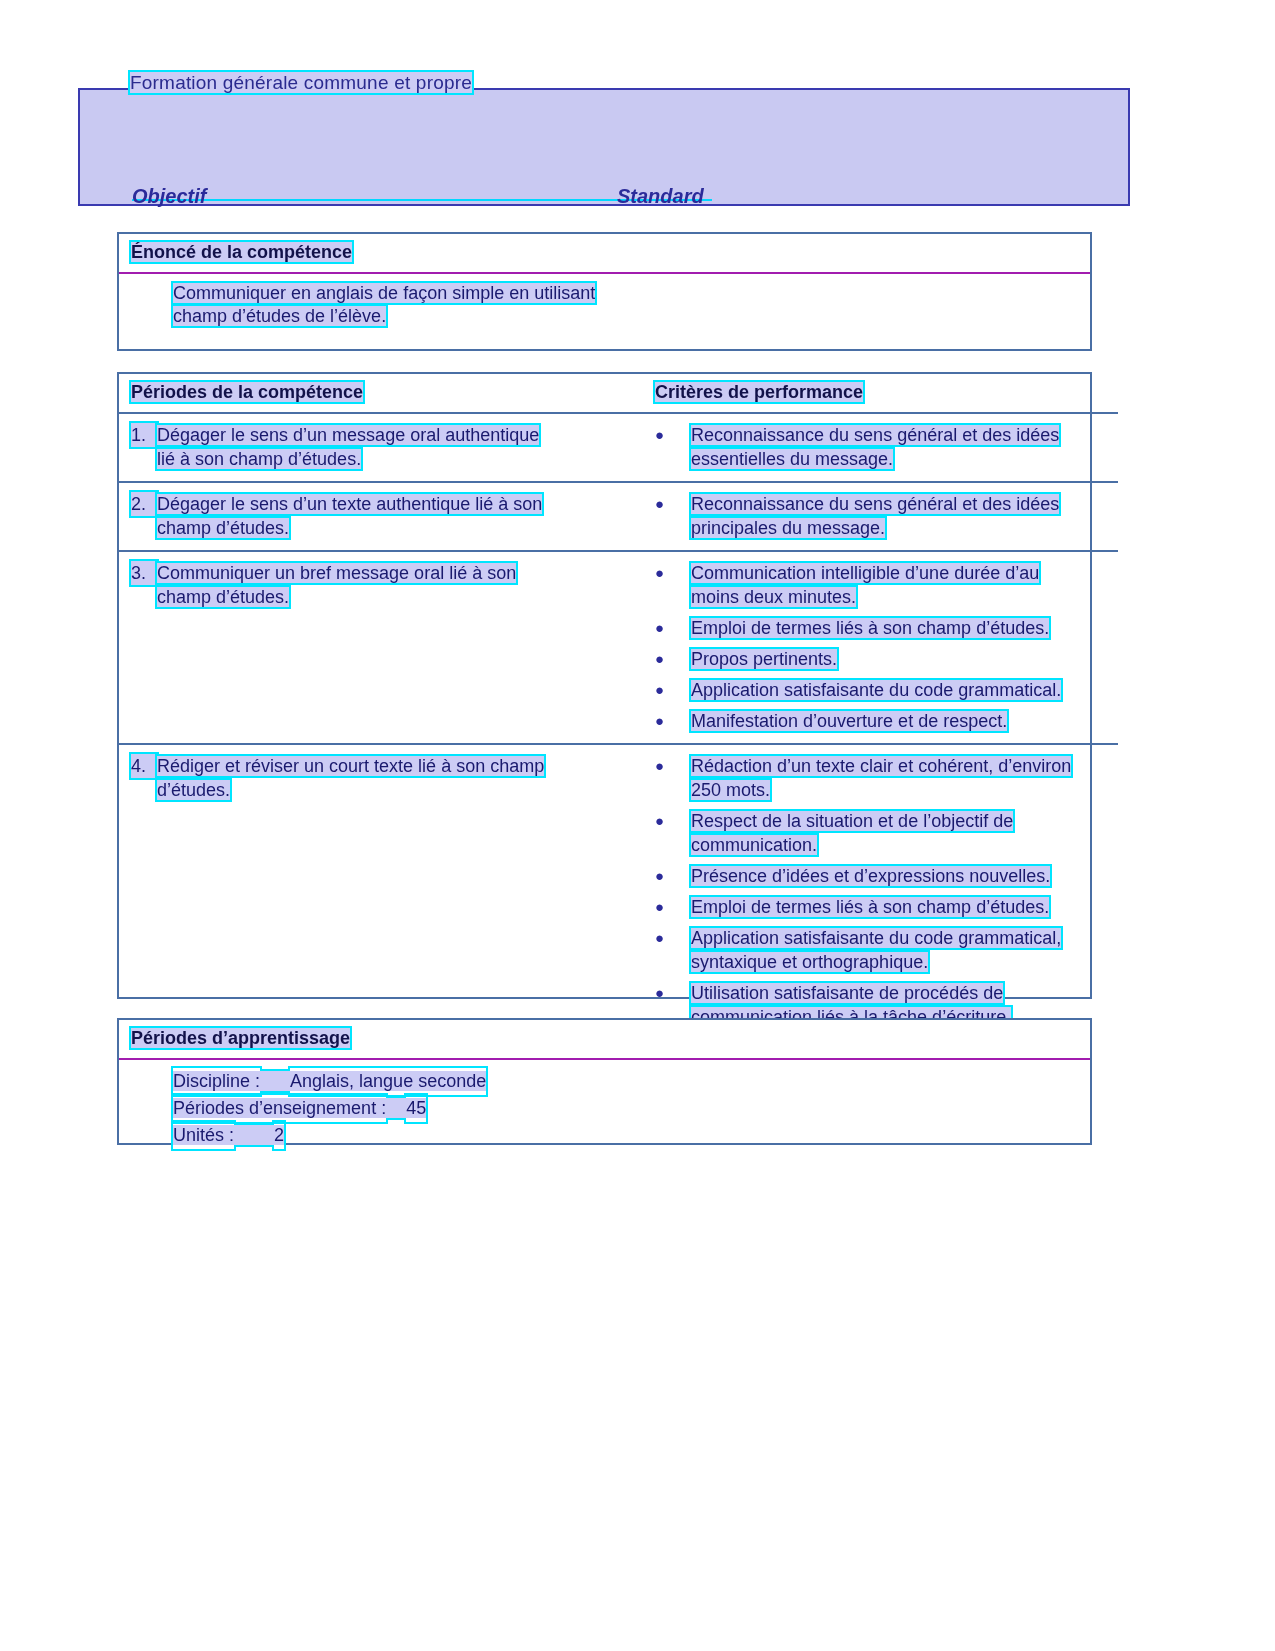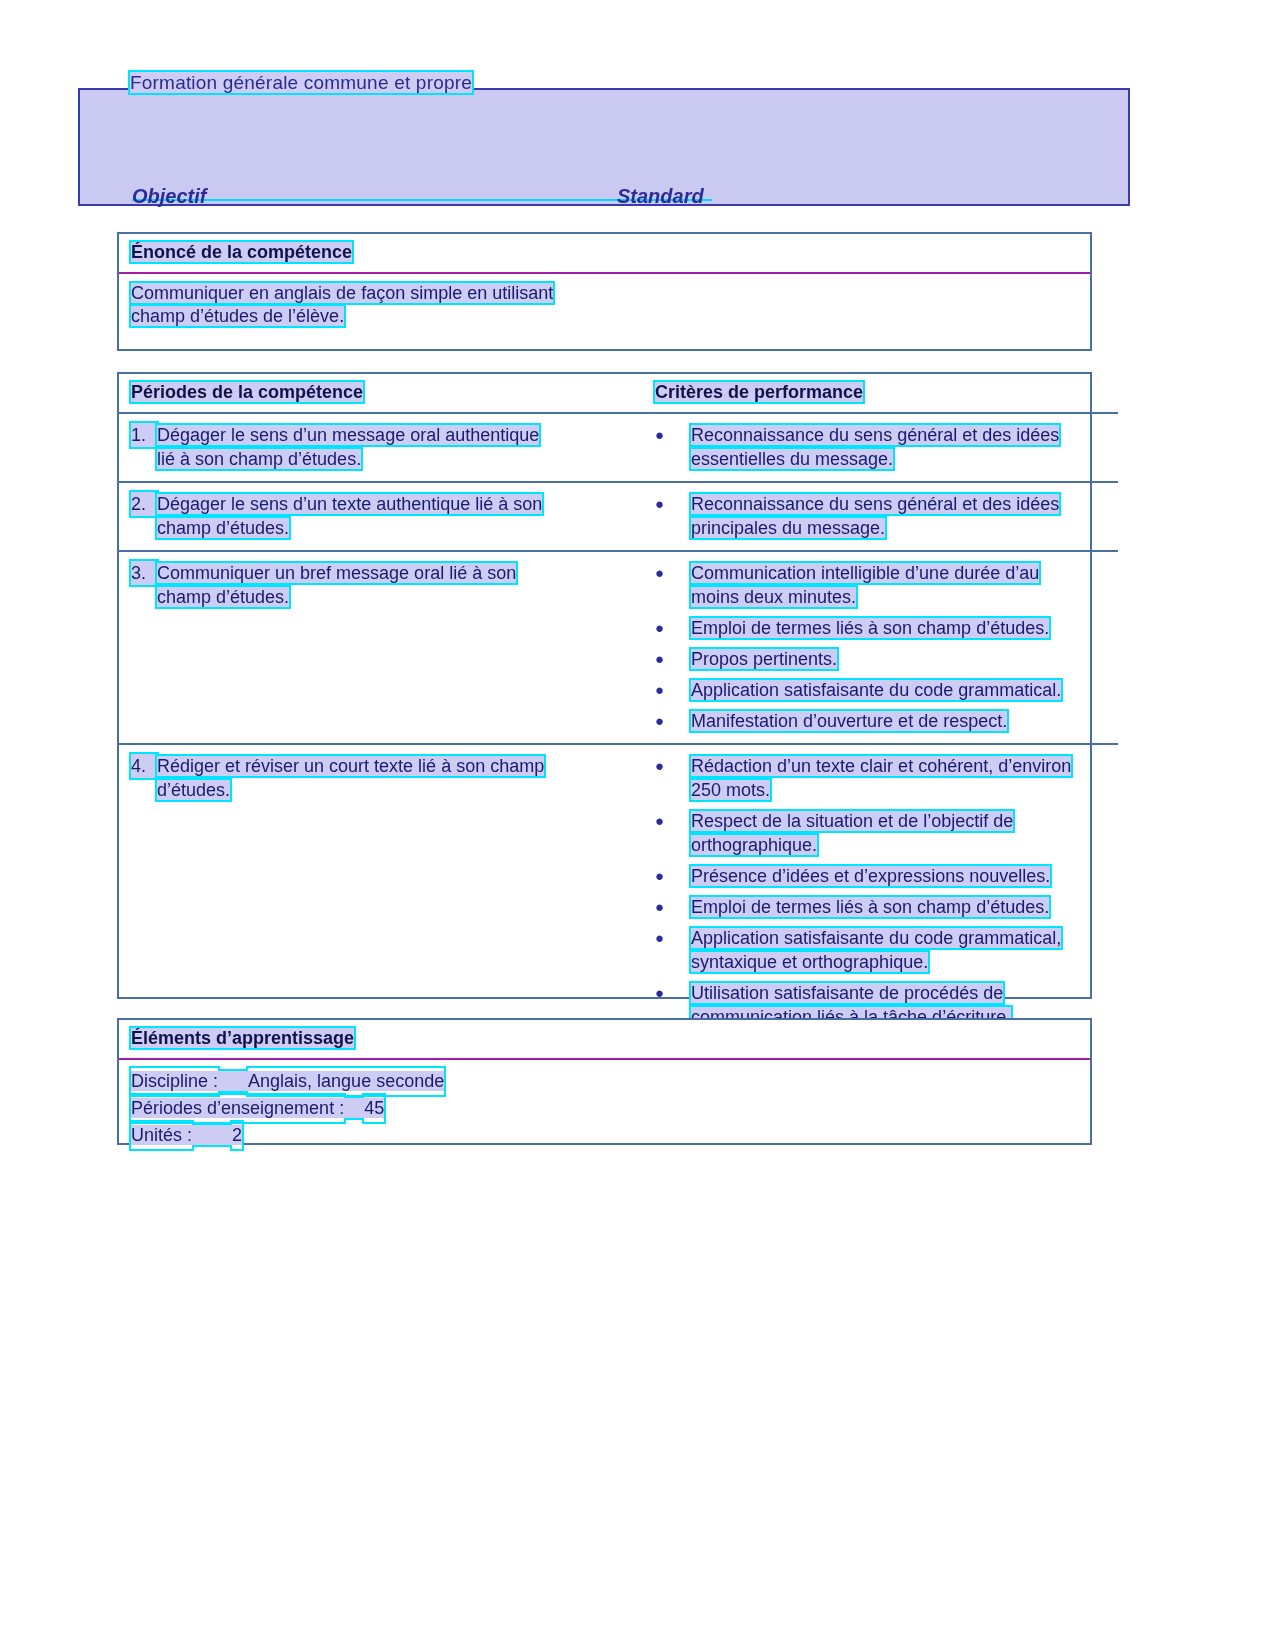--- a/index.html
+++ b/index.html
@@ -143,20 +143,21 @@
     border: 2px solid #4a6fa5;
     box-sizing: border-box;
     background: #ffffff;
   }
   .frame-hdr {
     border-bottom: 2px solid #a21caf;
     padding: 8px 28px 9px 12px;
   }
   .frame-body {
     padding: 8px 12px 10px 12px;
+    margin-left: 42px;
   }
 
   .hdr-txt {
     font-size: 18px;
     font-weight: bold;
     color: #12124a;
   }
 
   .body-line {
     font-size: 18px;
@@ -363,21 +364,21 @@
               <span class="bdot">●</span>
               <span class="btxt">
                 <span class="hl">Rédaction d’un texte clair et cohérent, d’environ</span><br>
                 <span class="hl">250 mots.</span>
               </span>
             </li>
             <li>
               <span class="bdot">●</span>
               <span class="btxt">
                 <span class="hl">Respect de la situation et de l’objectif de</span><br>
-                <span class="hl">orthographique.</span>
+                <span class="hl">communication.</span>
               </span>
             </li>
             <li>
               <span class="bdot">●</span>
               <span class="btxt"><span class="hl">Présence d’idées et d’expressions nouvelles.</span></span>
             </li>
             <li>
               <span class="bdot">●</span>
               <span class="btxt"><span class="hl">Emploi de termes liés à son champ d’études.</span></span>
             </li>
@@ -401,21 +402,21 @@
             </li>
           </ul>
         </td>
       </tr>
     </tbody>
       </table>
   </div>
 
   <div class="frame" id="box-activites">
     <div class="frame-hdr">
-      <span class="hdr-txt hl">Éléments d’apprentissage</span>
+      <span class="hdr-txt hl">Périodes d’apprentissage</span>
     </div>
     <div class="frame-body">
       <div class="kv">
         <span class="hl">
           <span class="k">Discipline :</span>
           &nbsp;&nbsp;&nbsp;&nbsp;
           <span class="v">Anglais, langue seconde</span>
         </span>
       </div>
       <div class="kv">

